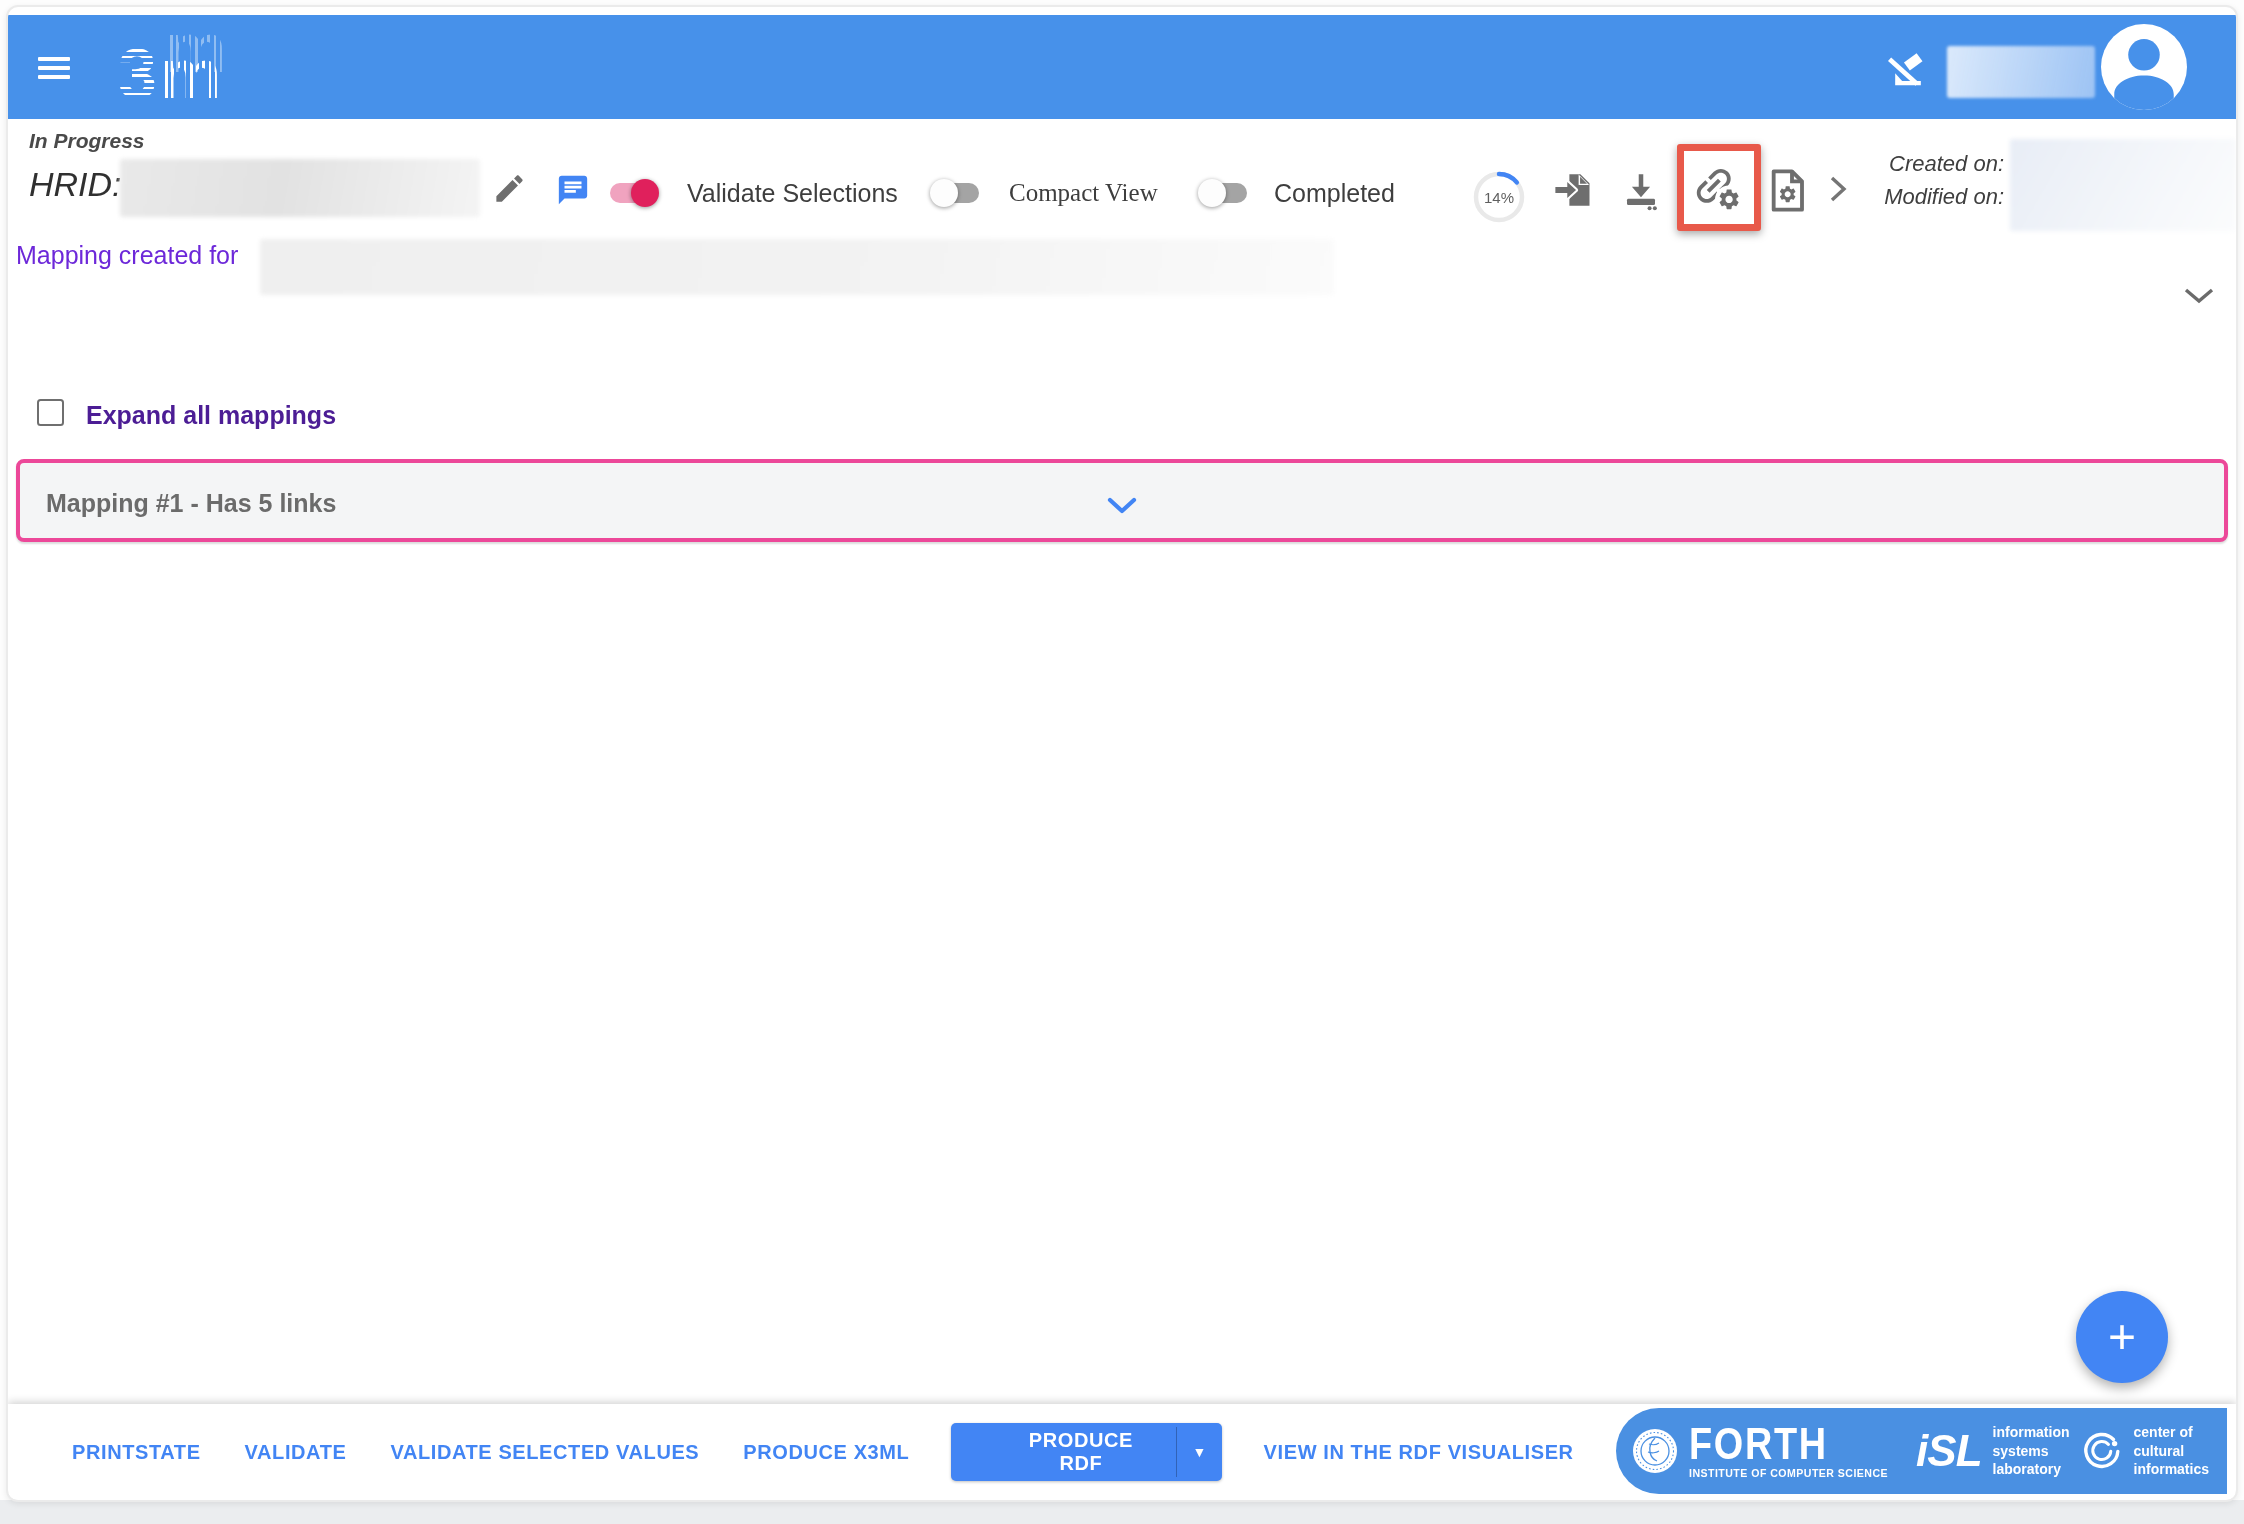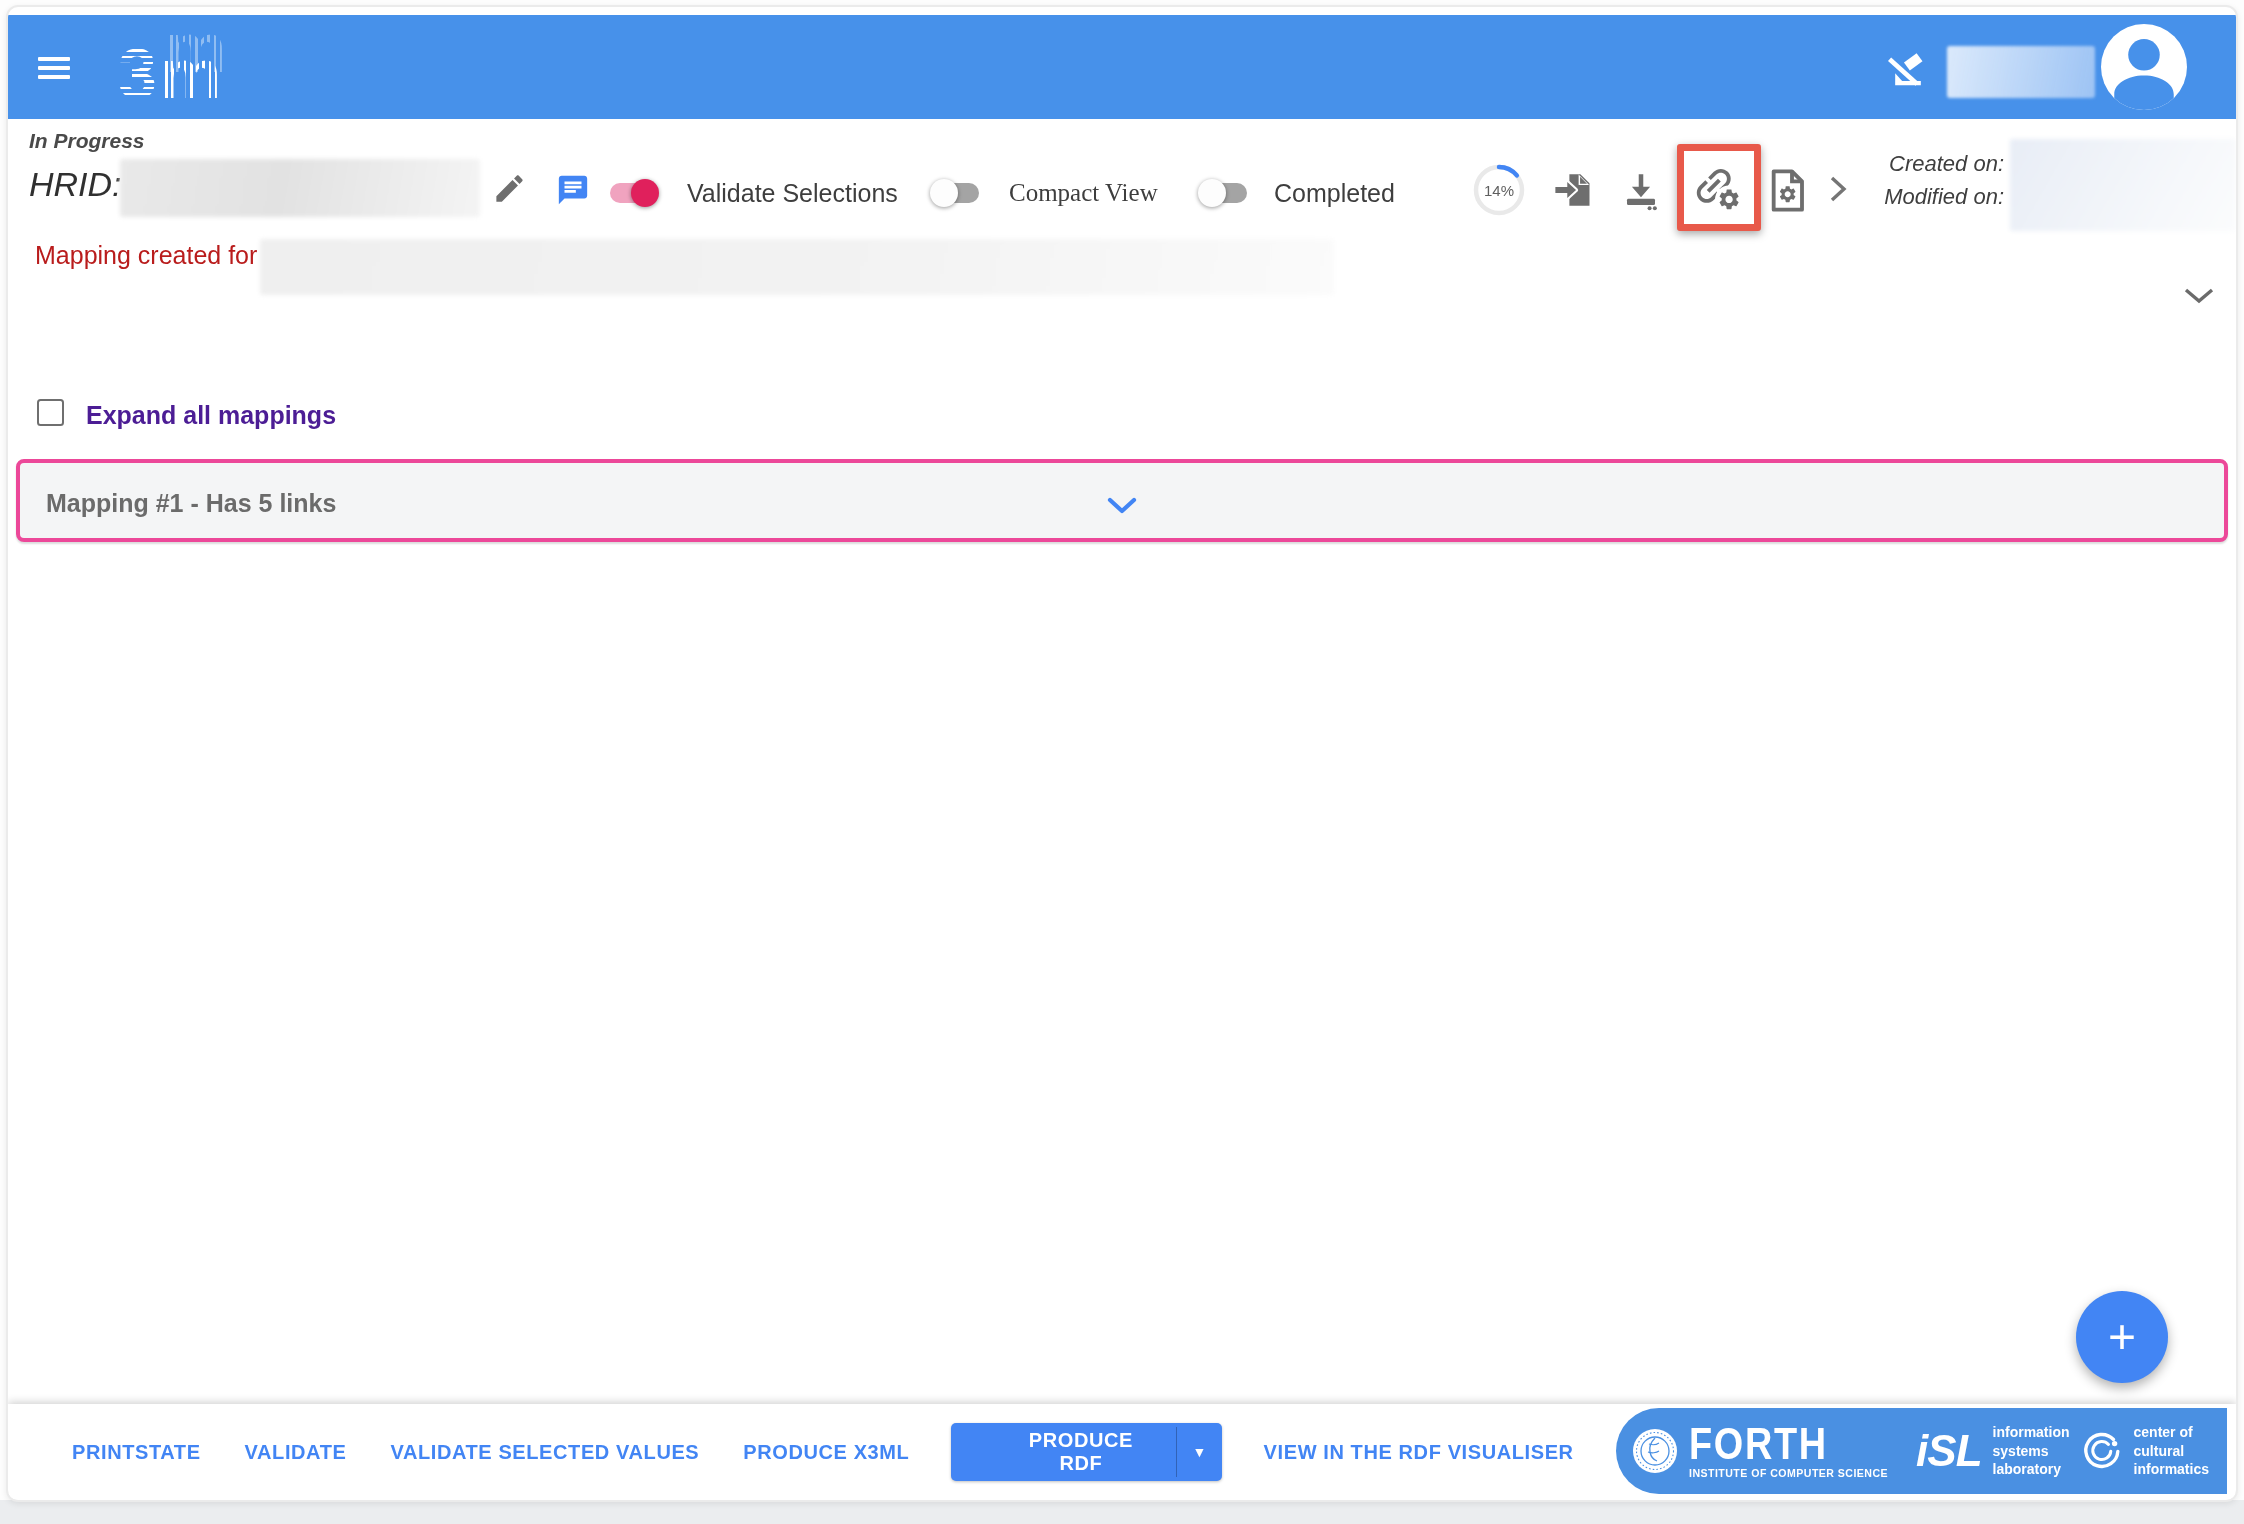--- a/index.html
+++ b/index.html
@@ -27,28 +27,28 @@
   .redact{filter:blur(2px);border-radius:3px;}
   .hrid-redact{position:absolute;left:112px;top:152px;width:360px;height:58px;background:linear-gradient(100deg,#e9e9e9 0%,#e2e2e2 45%,#f4f4f4 100%);}
   .tb-btn{position:absolute;background:none;border:none;padding:0;cursor:pointer;line-height:0;}
   .switch{position:absolute;width:46px;height:20px;border-radius:10px;cursor:pointer;}
   .switch .thumb{position:absolute;top:-4px;width:28px;height:28px;border-radius:50%;box-shadow:0 1px 4px rgba(0,0,0,.4);}
   .switch.on{background:#F0A3BF;}
   .switch.on .thumb{right:-3px;background:#E0205C;}
   .switch.off{background:#A4A4A4;}
   .switch.off .thumb{left:-3px;background:#FDFDFD;}
   .switch-label{position:absolute;top:172px;font-size:25px;color:#3e3e3e;}
-  .progress-ring{position:absolute;left:1464px;top:156px;width:54px;height:54px;}
+  .progress-ring{position:absolute;left:1464px;top:163px;width:54px;height:54px;}
   .progress-ring span{position:absolute;inset:0;display:flex;align-items:center;justify-content:center;font-size:15px;color:#5f5f5f;}
   .highlight-box{position:absolute;left:1669px;top:137px;width:84px;height:87px;border:7px solid #E8594A;border-radius:3px;box-shadow:0 3px 8px rgba(0,0,0,.35);display:flex;align-items:center;justify-content:center;background:#fff;}
   .dates{position:absolute;right:232px;top:140px;text-align:right;font-style:italic;font-size:22px;color:#3f3f3f;line-height:33px;}
   .dates-redact{position:absolute;right:0;top:132px;width:226px;height:92px;background:linear-gradient(120deg,#e8edf6,#f6f8fb 70%,#fbfcfd);filter:blur(2px);border-radius:2px;}
 
   
-  .mc-label{position:absolute;left:27px;top:234px;font-size:25px;color:#b91c1c;}
+  .mc-label{position:absolute;left:8px;top:234px;font-size:25px;color:#6d28d9;}
   .mc-redact{position:absolute;left:252px;top:232px;width:1074px;height:56px;background:linear-gradient(100deg,#efefef,#f3f3f3 60%,#fbfbfb);}
   .section-chevron{position:absolute;left:2170px;top:276px;background:none;border:none;padding:4px;cursor:pointer;line-height:0;}
 
   
   .checkbox{position:absolute;left:29px;top:392px;width:27px;height:27px;border:2.6px solid #6f6f6f;border-radius:3.5px;background:#fff;cursor:pointer;}
   .expand-label{position:absolute;left:78px;top:394px;font-size:25px;color:#4c1d95;font-weight:bold;}
 
   
   .accordion{position:absolute;left:8px;right:8px;top:452px;height:83px;background:#f4f5f6;border:4px solid #ec4899;border-radius:8px;box-shadow:0 2px 2px rgba(0,0,0,.14);cursor:pointer;}
   .accordion-title{position:absolute;left:26px;top:26px;font-size:25px;font-weight:700;color:#6b6b6b;}

